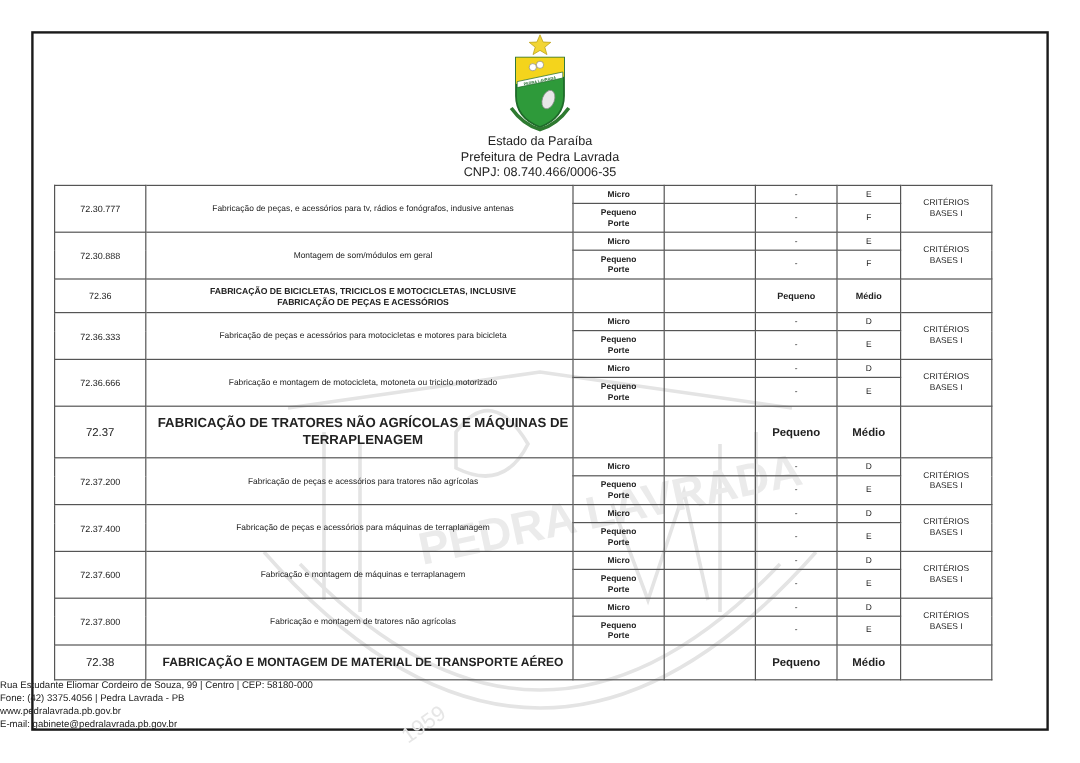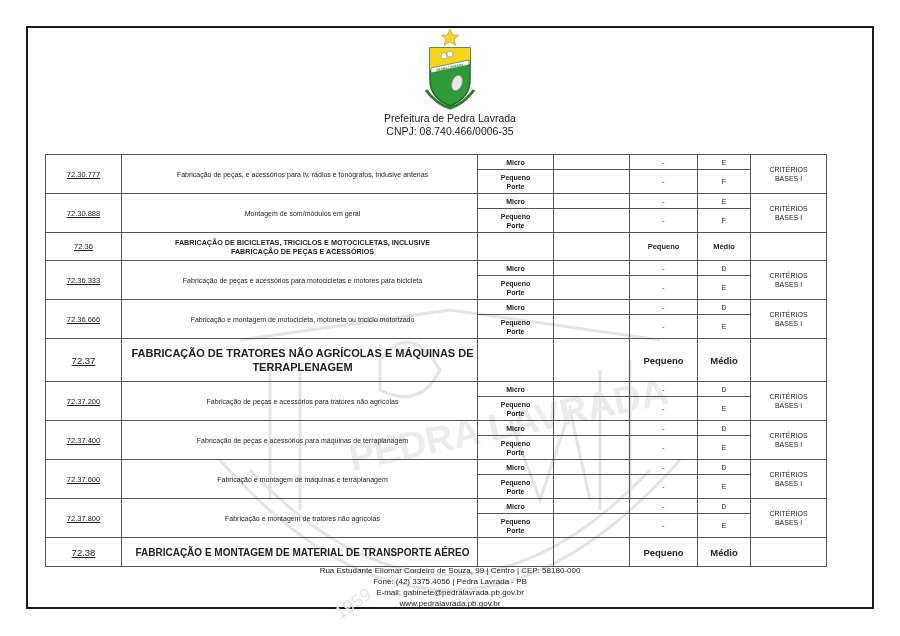--- a/index.html
+++ b/index.html
@@ -7,34 +7,34 @@
            font-family: "Liberation Sans", sans-serif; color: #222; }
     .page-border { position: absolute; left: 26px; top: 26px; width: 848px; height: 583px;
                    border: 2px solid #1a1a1a; box-sizing: border-box; }
     .watermark { position: absolute; left: 180px; top: 300px; width: 540px; height: 340px; pointer-events: none; }
     .header { position: absolute; left: 0; top: 28px; width: 900px; text-align: center; }
     .crest { display: block; margin: 0 auto; width: 56px; height: 84px; }
     .header-line { font-size: 10.5px; line-height: 13px; color: #222; }
     table.grid { position: absolute; left: 45px; top: 154px; border-collapse: collapse; table-layout: fixed;
                  width: 781px; font-size: 7px; }
     table.grid td { border: 1px solid #555; text-align: center; vertical-align: middle; padding: 0 2px; line-height: 9px; }
-    td.code { width: 72px; font-size: 7.5px; text-decoration: underline; }
+    td.code { width: 72px; font-size: 7.5px; }
     td.desc { width: 352px; text-align: right; padding-left: 8px !important; font-size: 7px; }
     td.size { width: 72px; font-weight: bold; font-size: 7px; }
     td.blank { width: 72px; }
     td.peq { width: 64px; }
     td.med { width: 49px; }
     td.crit { width: 72px; font-size: 7px; }
     .head-title { font-weight: bold; text-align: center !important; padding-left: 2px !important; }
     .head-title.sm { font-size: 7.2px; }
     .head-title.lg { font-size: 11px; line-height: 14px; }
     .head-title.xl { font-size: 10px; }
     .col-head { font-weight: bold; font-size: 9.5px; }
     .col-head.sm { font-size: 7.5px; }
-    .footer { position: absolute; left: 0; top: 565px; width: 900px; text-align: center; font-size: 8px; line-height: 11px; color: #222; }
+    .footer { position: absolute; left: 0; top: 565px; width: 900px; font-size: 8px; line-height: 11px; color: #222; }
   </style>
 </head>
 <body>
 
 <div class="page-border"></div>
 
 <svg class="watermark" viewBox="0 0 540 340">
   <g fill="none" stroke="#e4e4e4" stroke-width="3">
     <path d="M60 40 L270 10 L480 40"></path>
     <path d="M90 60 L90 200 M450 60 L450 200"></path>
@@ -54,20 +54,21 @@
     <polygon points="28,1 30.6,7 37,7.3 32,11.3 33.8,17.5 28,14 22.2,17.5 24,11.3 19,7.3 25.4,7" fill="#f2d535" stroke="#b89c10" stroke-width="0.6"></polygon>
     <path d="M8 20 L48 20 L48 52 Q48 70 28 78 Q8 70 8 52 Z" fill="#2e9a3a" stroke="#1f6b2a" stroke-width="1.5"></path>
     <path d="M8 20 L48 20 L48 36 L8 42 Z" fill="#f4d41c"></path>
     <path d="M9 40 L47 32 L47 37 L9 45 Z" fill="#ffffff" stroke="#1f6b2a" stroke-width="0.6"></path>
     <text x="28" y="40.5" font-size="3.2" text-anchor="middle" fill="#1f6b2a" transform="rotate(-12 28 40)" font-family="Liberation Sans, sans-serif" font-weight="bold">PEDRA LAVRADA</text>
     <ellipse cx="35" cy="55" rx="5" ry="8" fill="#e8e8e8" stroke="#888" stroke-width="0.6" transform="rotate(20 35 55)"></ellipse>
     <circle cx="22" cy="28" r="3" fill="#ffffff" stroke="#777" stroke-width="0.5"></circle>
     <circle cx="28" cy="26" r="3" fill="#ffffff" stroke="#777" stroke-width="0.5"></circle>
     <path d="M4 62 Q14 76 28 80 Q42 76 52 62" fill="none" stroke="#2e7a30" stroke-width="3"></path>
   </svg>
+  <div class="header-line">Estado da Paraíba</div>
   <div class="header-line">Prefeitura de Pedra Lavrada</div>
   <div class="header-line">CNPJ: 08.740.466/0006-35</div>
 </div>
 
 <table class="grid">
   <colgroup>
     <col style="width:76px">
       <col style="width:356px">
       <col style="width:76px">
       <col style="width:76px">
@@ -278,15 +279,15 @@
         <td class="peq col-head">Pequeno</td>
         <td class="med col-head">Médio</td>
         <td class="crit"></td>
       </tr>
     </tbody>
 </table>
 
 <div class="footer">
   <div>Rua Estudante Eliomar Cordeiro de Souza, 99 | Centro | CEP: 58180-000</div>
   <div>Fone: (42) 3375.4056 | Pedra Lavrada - PB</div>
+  <div>www.pedralavrada.pb.gov.br</div>
   <div>E-mail: gabinete@pedralavrada.pb.gov.br</div>
-  <div>www.pedralavrada.pb.gov.br</div>
 </div>
 
 </body></html>

